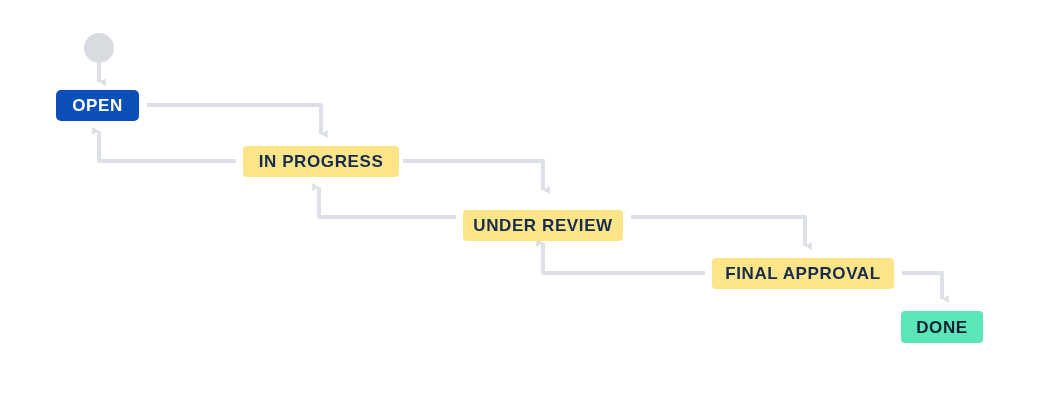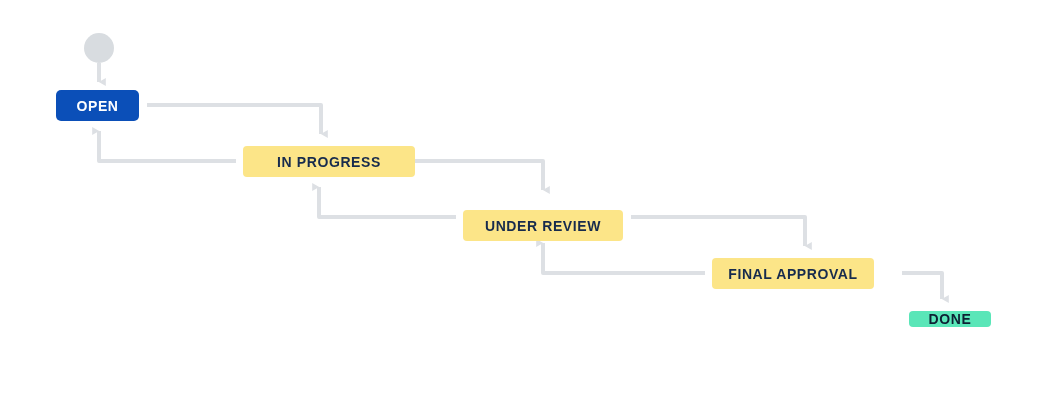--- a/index.html
+++ b/index.html
@@ -26,21 +26,21 @@
     height: 417px;
     pointer-events: none;
   }
   .badge {
     position: absolute;
     display: flex;
     align-items: center;
     justify-content: center;
     height: 31px;
     border-radius: 4px;
-    font-size: 14px;
+    font-size: 17px;
     font-weight: bold;
     letter-spacing: 0.6px;
     line-height: 1;
     white-space: nowrap;
     box-sizing: border-box;
     padding: 0 14px;
     user-select: none;
   }
   .badge-open {
     background: #0b4fb8;
@@ -89,29 +89,29 @@
       <path d="M705,273 L543,273 L543,243" marker-end="url(#ah)"></path>
 
       <path d="M902,273 L942,273 L942,299" marker-end="url(#ah)"></path>
     </g>
   </svg>
 
   <div class="badge badge-open" style="left:56px; top:90px; width:83px;">
     <span>OPEN</span>
   </div>
 
-  <div class="badge badge-progress" style="left:243px; top:146px; width:172px;text-align:center;">
+  <div class="badge badge-progress" style="left:243px; top:146px; width:156px;text-align:center;">
     <span>IN PROGRESS</span>
   </div>
 
   <div class="badge badge-review" style="left:463px; top:210px; width:160px;">
     <span>UNDER REVIEW</span>
   </div>
 
-  <div class="badge badge-approval" style="left:712px; top:258px; width:162px;">
+  <div class="badge badge-approval" style="left:712px; top:258px; width:182px;">
     <span>FINAL APPROVAL</span>
   </div>
 
-  <div class="badge badge-done" style="left:901px; top:311px; width:82px; height:16px;margin-left:8px;">
+  <div class="badge badge-done" style="left:901px; top:311px; width:82px; height:32px;">
     <span>DONE</span>
   </div>
 
 </div>
 
 </body></html>

